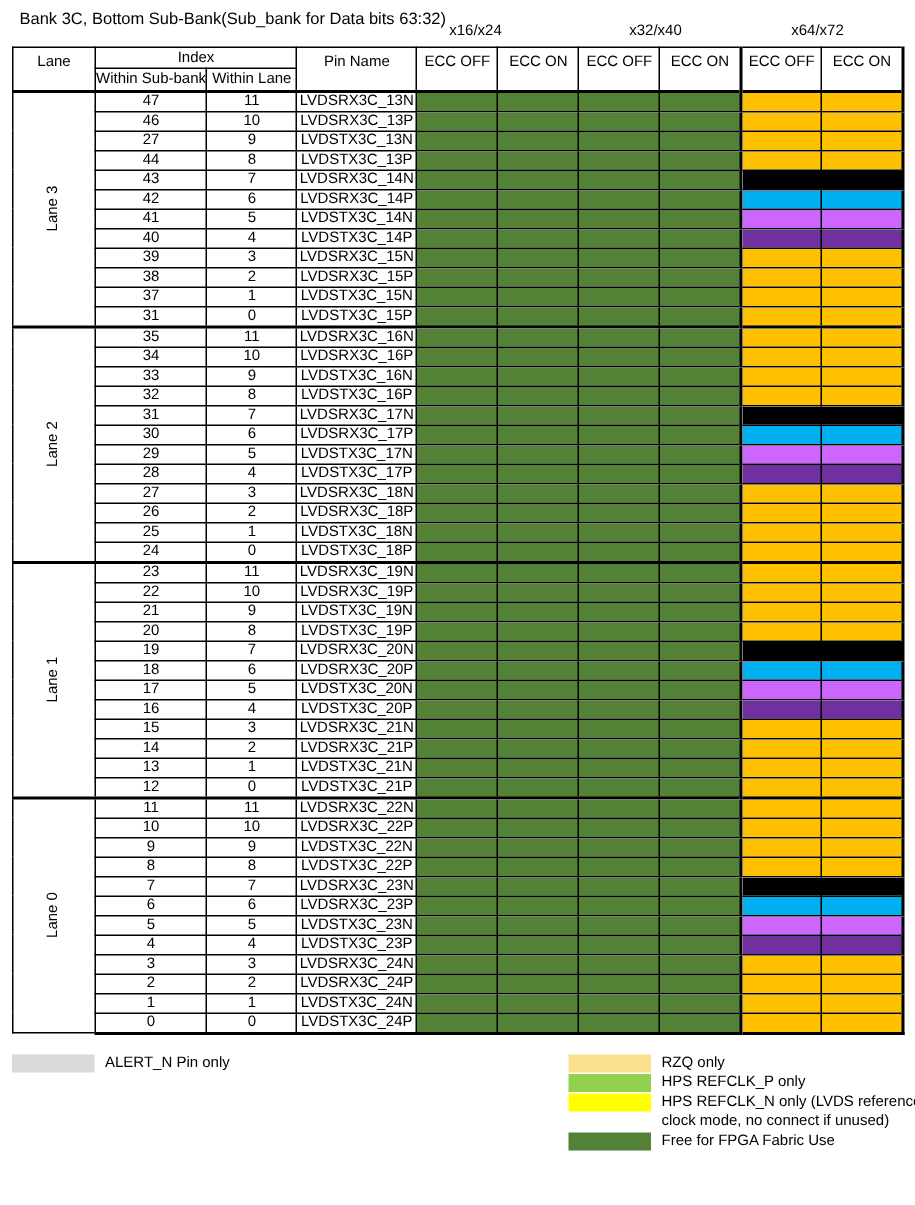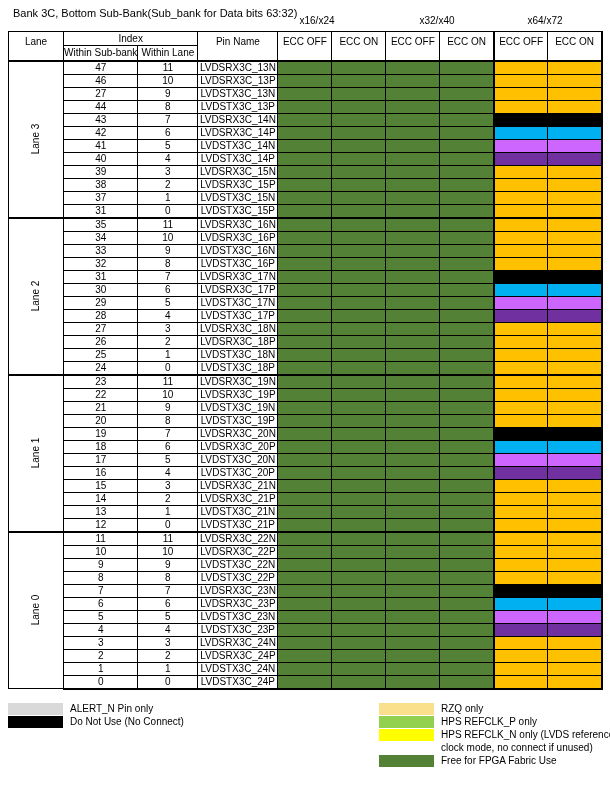--- a/index.html
+++ b/index.html
@@ -637,24 +637,20 @@
           <td style="background-color: rgb(255, 192, 0);"></td>
         </tr>
       </tbody>
   </table>
 
   <div class="legend legend-left">
       <div class="legend-row">
         <div class="legend-swatch" style="background-color: rgb(217, 217, 217);"></div>
         <span class="legend-label">ALERT_N Pin only</span>
       </div>
-      <div class="legend-row">
-        <div class="legend-swatch" style="background-color: rgb(0, 0, 0);"></div>
-        <span class="legend-label">Do Not Use (No Connect)</span>
-      </div>
     </div>
   <div class="legend legend-right">
       <div class="legend-row">
         <div class="legend-swatch" style="background-color: rgb(250, 223, 140);"></div>
         <span class="legend-label">RZQ only</span>
       </div>
       <div class="legend-row">
         <div class="legend-swatch" style="background-color: rgb(146, 208, 80);"></div>
         <span class="legend-label">HPS REFCLK_P only</span>
       </div>

